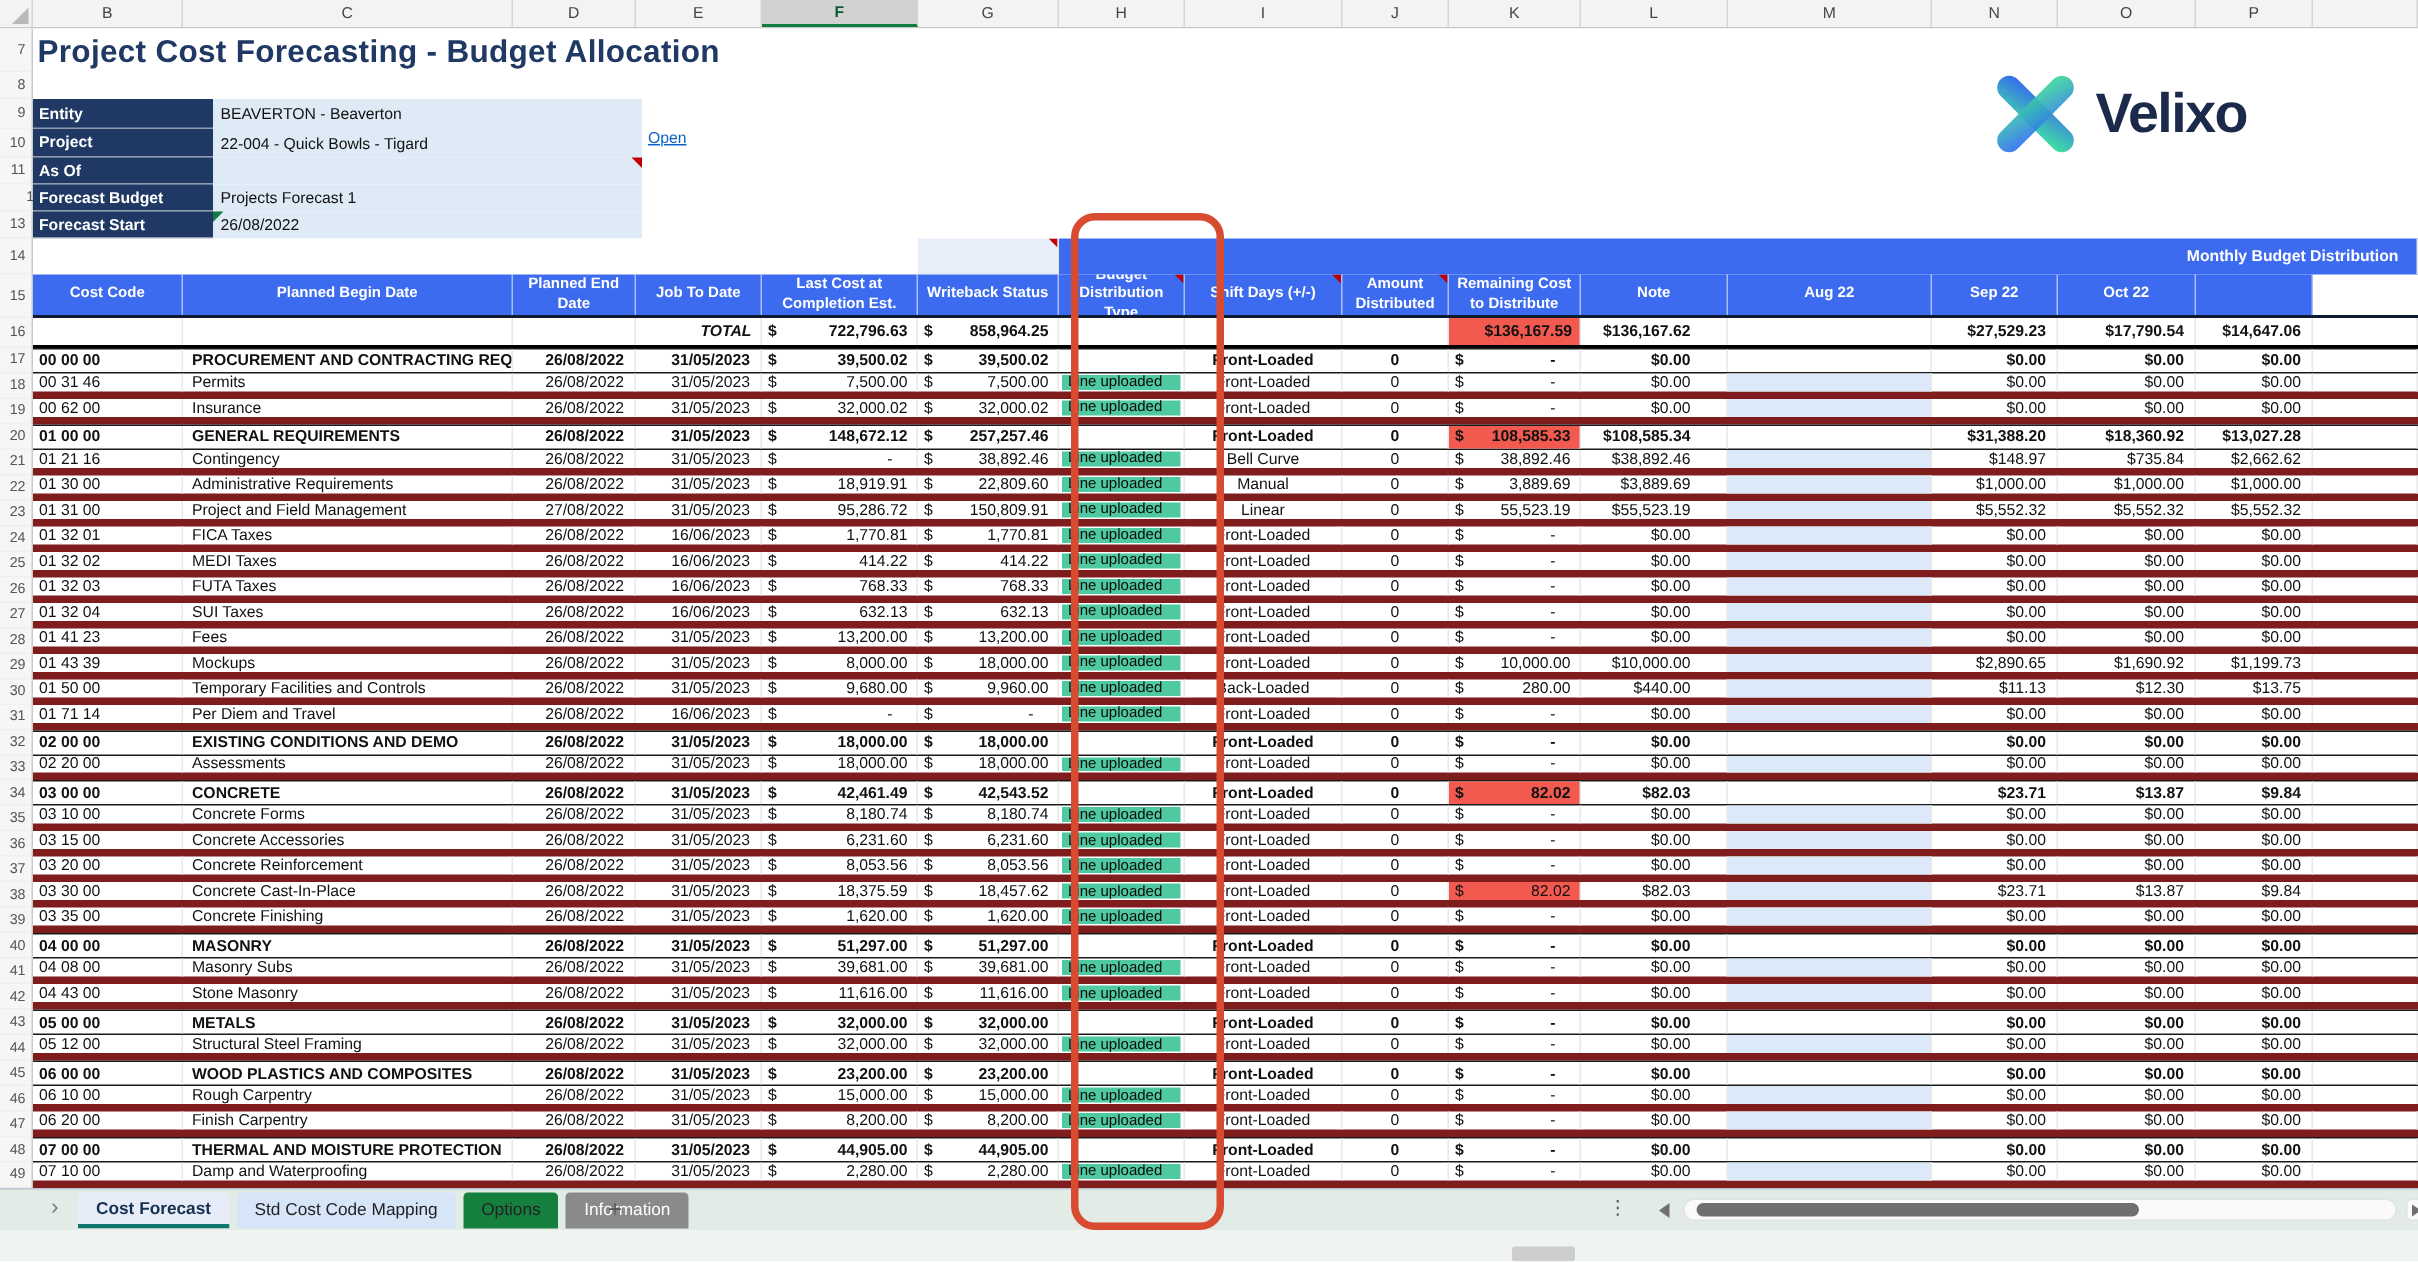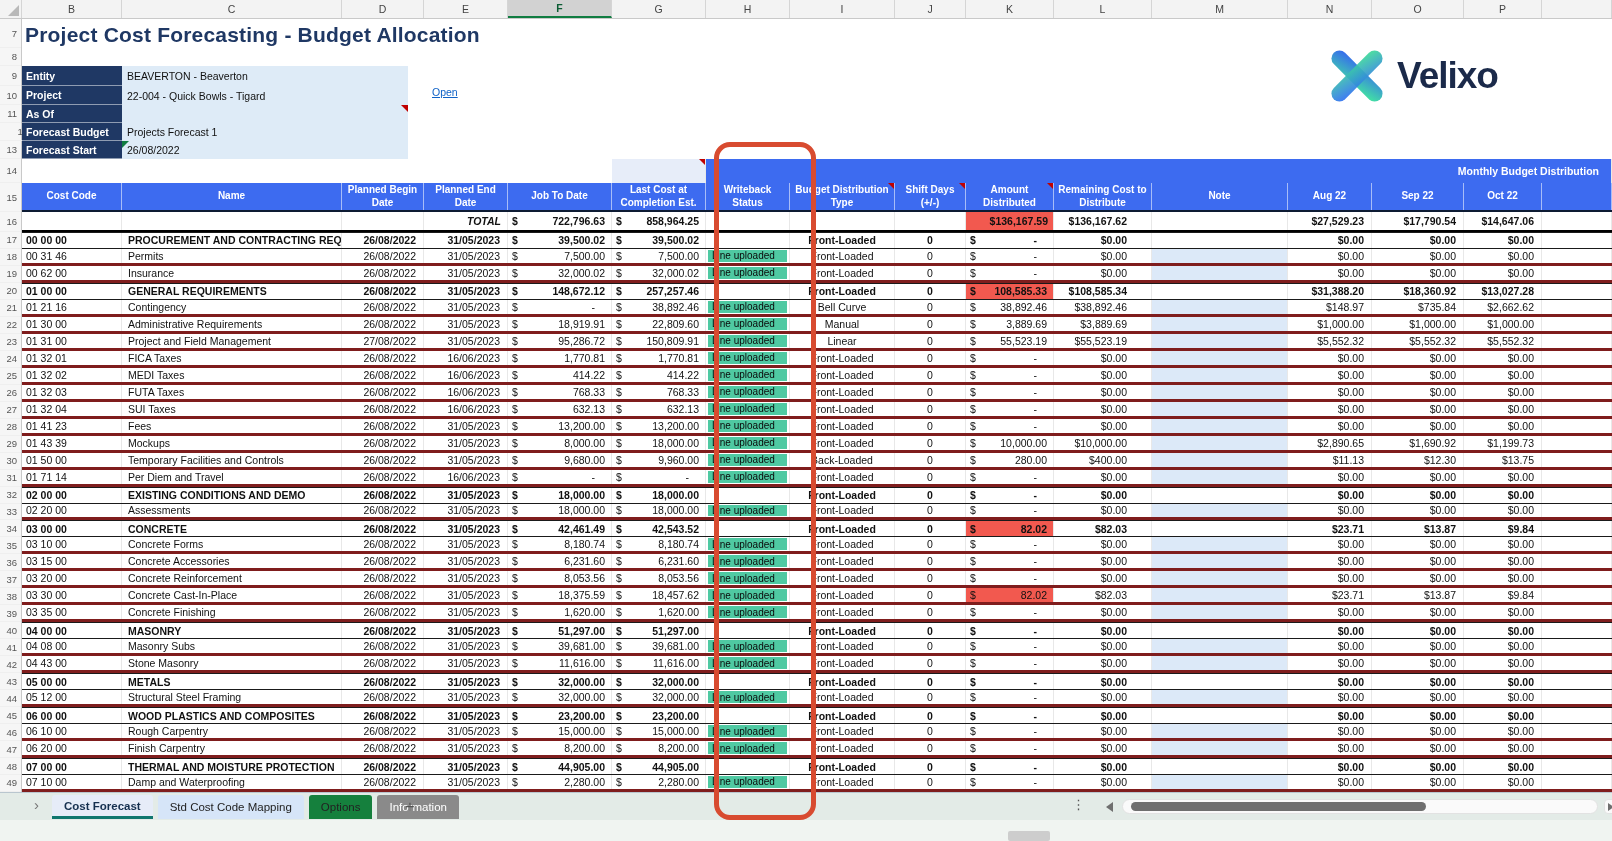--- a/index.html
+++ b/index.html
@@ -22,42 +22,42 @@
           border-right:1px solid #c9c9c9;box-sizing:border-box;display:flex;flex-direction:column;}
   .gutcell{display:flex;align-items:center;justify-content:flex-end;padding-right:4px;
           font-size:9.5px;color:#555;box-sizing:border-box;border-bottom:1px solid #efefef;}
   .body{position:absolute;top:0;left:22px;width:1590px;height:100%;}
 
   .title{position:absolute;top:4px;left:3px;font-size:21px;font-weight:600;color:#1f3864;letter-spacing:.2px;}
 
   
   .info{position:absolute;top:47px;left:0;width:600px;}
   .inforow{display:flex;position:relative;}
-  .inflabel{width:100px;background:#1f3864;color:#fff;font-weight:700;font-size:10.5px;
+  .inflabel{width:120px;background:#1f3864;color:#fff;font-weight:700;font-size:10.5px;
             display:flex;align-items:center;padding-left:4px;box-sizing:border-box;
             border-bottom:1px solid rgba(255,255,255,.5);text-align:right;}
   .infval{width:286px;background:#deebf7;font-size:10.5px;display:flex;align-items:center;
             padding-left:5px;box-sizing:border-box;position:relative;}
   .redtri:after{content:'';position:absolute;top:0;right:0;border-left:7px solid transparent;
             border-top:7px solid #c00000;}
   .greentri:before{content:'';position:absolute;top:0;left:0;border-right:7px solid transparent;
             border-top:7px solid #107c41;}
   .openlink{position:absolute;left:410px;font-size:10.5px;color:#0f62c7;text-decoration:underline;cursor:pointer;}
 
   
   .logo{position:absolute;top:22px;left:1305px;width:240px;height:70px;display:flex;align-items:center;gap:10px;}
   .logotext{font-size:37px;font-weight:800;color:#1b2a4a;letter-spacing:-1px;}
 
   
   .table{position:absolute;top:140px;left:0;width:1590px;}
   .row{display:grid;grid-template-columns:100px 220px 82px 84px 104px 94px 84px 105px 71px 88px 98px 136px 84px 92px 78px 70px;
        box-sizing:border-box;}
   .c{display:flex;align-items:center;font-size:10.5px;border-right:1px solid #e8e8e8;
      overflow:hidden;white-space:nowrap;box-sizing:border-box;position:relative;}
-  .row.detail{border-bottom:3px solid #7f1d1d;}
+  .row.detail{border-bottom:5px solid #7f1d1d;}
   .row.summary{border-top:1px solid #1a1a1a;border-bottom:1px solid #1a1a1a;}
   .row.summary .c{font-weight:700;}
   .row.total{border-bottom:2px solid #000;}
   .row.total .c{font-weight:700;}
 
   .r14 .blank{background:#fff;border-right:none;}
   .r14 .lav{background:#e7edf9;}
   .r14 .band{background:var(--blue);color:#fff;font-weight:700;font-size:10.5px;
              justify-content:flex-end;padding-right:12px;}
   .h{background:var(--blue);color:#fff;font-weight:700;font-size:10px;justify-content:center;
@@ -228,21 +228,20 @@
         <div class="logotext">Velixo</div>
       </div>
       <div class="table">
           <div class="row r14" style="height: 24px;">
             <div class="c blank" style="grid-column: 1 / 6;"></div>
             <div class="c lav hc"></div>
             <div class="c band" style="grid-column: 7 / 17;">Monthly Budget Distribution</div>
           </div>
           <div class="row r15" style="height: 29px;">
             <div class="c h">Cost Code</div>
-            <div class="c h">Name</div>
             <div class="c h">Planned Begin Date</div>
             <div class="c h">Planned End Date</div>
             <div class="c h">Job To Date</div>
             <div class="c h">Last Cost at Completion Est.</div>
             <div class="c h">Writeback Status</div>
             <div class="c h hc">Budget Distribution Type</div>
             <div class="c h hc">Shift Days (+/-)</div>
             <div class="c h hc">Amount Distributed</div>
             <div class="c h">Remaining Cost to Distribute</div>
             <div class="c h">Note</div>
@@ -663,21 +662,21 @@
             </div>
             <div class="c wbcell">
               <div class="badge">Line uploaded</div>
             </div>
             <div class="c ctr">Back-Loaded</div>
             <div class="c ctr">0</div>
             <div class="c money ">
               <span>$</span>
               <span class="val">280.00</span>
             </div>
-            <div class="c rem">$400.00</div>
+            <div class="c rem">$440.00</div>
             <div class="c notefill"></div>
             <div class="c mon">$11.13</div>
             <div class="c mon">$12.30</div>
             <div class="c mon">$13.75</div>
             <div class="c "></div>
           </div>
           <div class="row detail" style="height: 16.9697px;">
             <div class="c code">01 71 14</div>
             <div class="c name">Per Diem and Travel</div>
             <div class="c date">26/08/2022</div>

